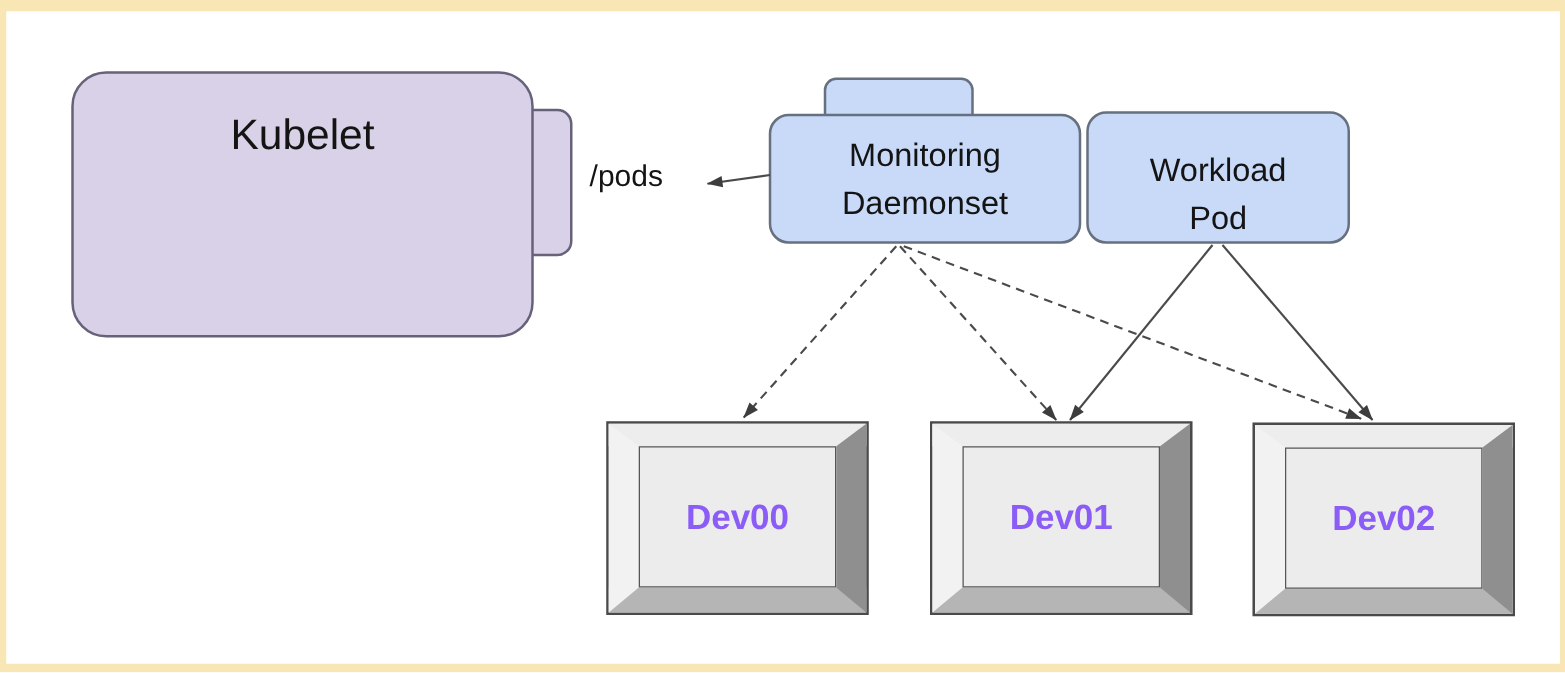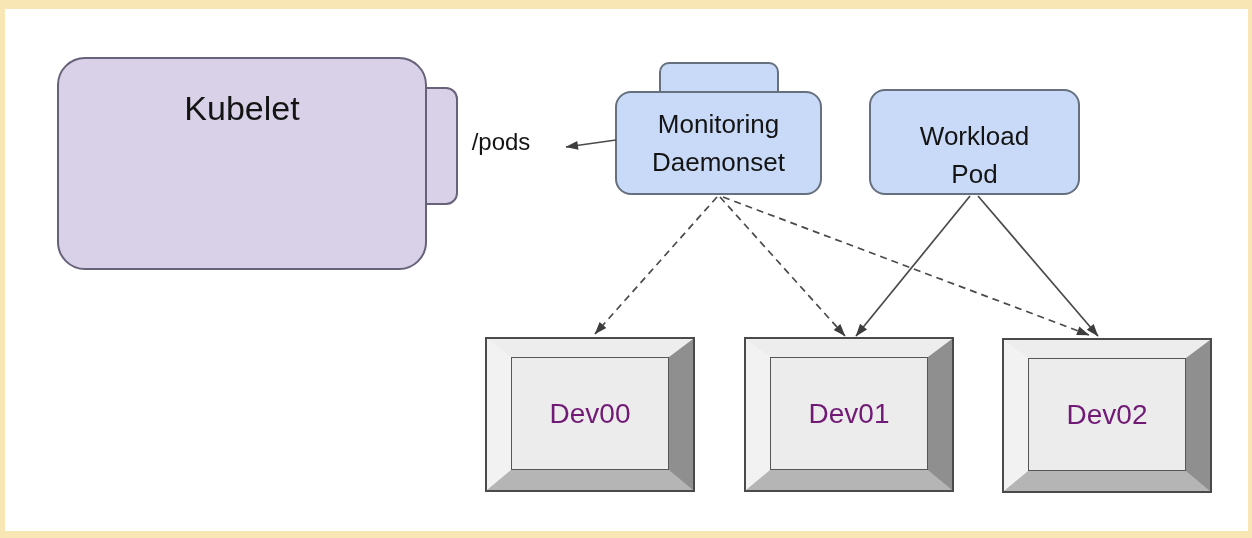--- a/index.html
+++ b/index.html
@@ -54,21 +54,21 @@
   }
   
   .blue {
     background: #c9daf8;
     border: 2px solid #66707f;
     border-radius: 16px;
     font-size: 26px;
     line-height: 38px;
     z-index: 2;
   }
-  .monitoring-main { left: 615px; top: 91px; width: 207px; height: 104px; }
+  .monitoring-main { left: 615px; top: 91px; width: 250px; height: 104px; }
   .workload-main   { left: 869px; top: 89px; width: 211px; height: 106px; justify-content: flex-end; }
   .metrics-tab {
     left: 659px; top: 62px; width: 120px; height: 50px;
     background: #c9daf8;
     border: 2px solid #66707f;
     border-radius: 10px;
     z-index: 1;
   }
   
   .endpoint-label {
@@ -99,21 +99,22 @@
   .dev-face {
     position: absolute;
     inset: 18px 24px 20px 24px;
     box-sizing: border-box;
     border: 1.5px solid #565656;
     background: #ececec;
     display: flex;
     align-items: center;
     justify-content: center;
     font-size: 28px;
-    color: #701a75;
+    color: #8b5cf6;
+    font-weight: bold;
   }
   .dev00 { left: 485px;  top: 337px; }
   .dev01 { left: 744px;  top: 337px; }
   .dev02 { left: 1002px; top: 338px; }
   
   .edges {
     position: absolute;
     left: 0; top: 0;
     width: 1252px; height: 538px;
     z-index: 4;

